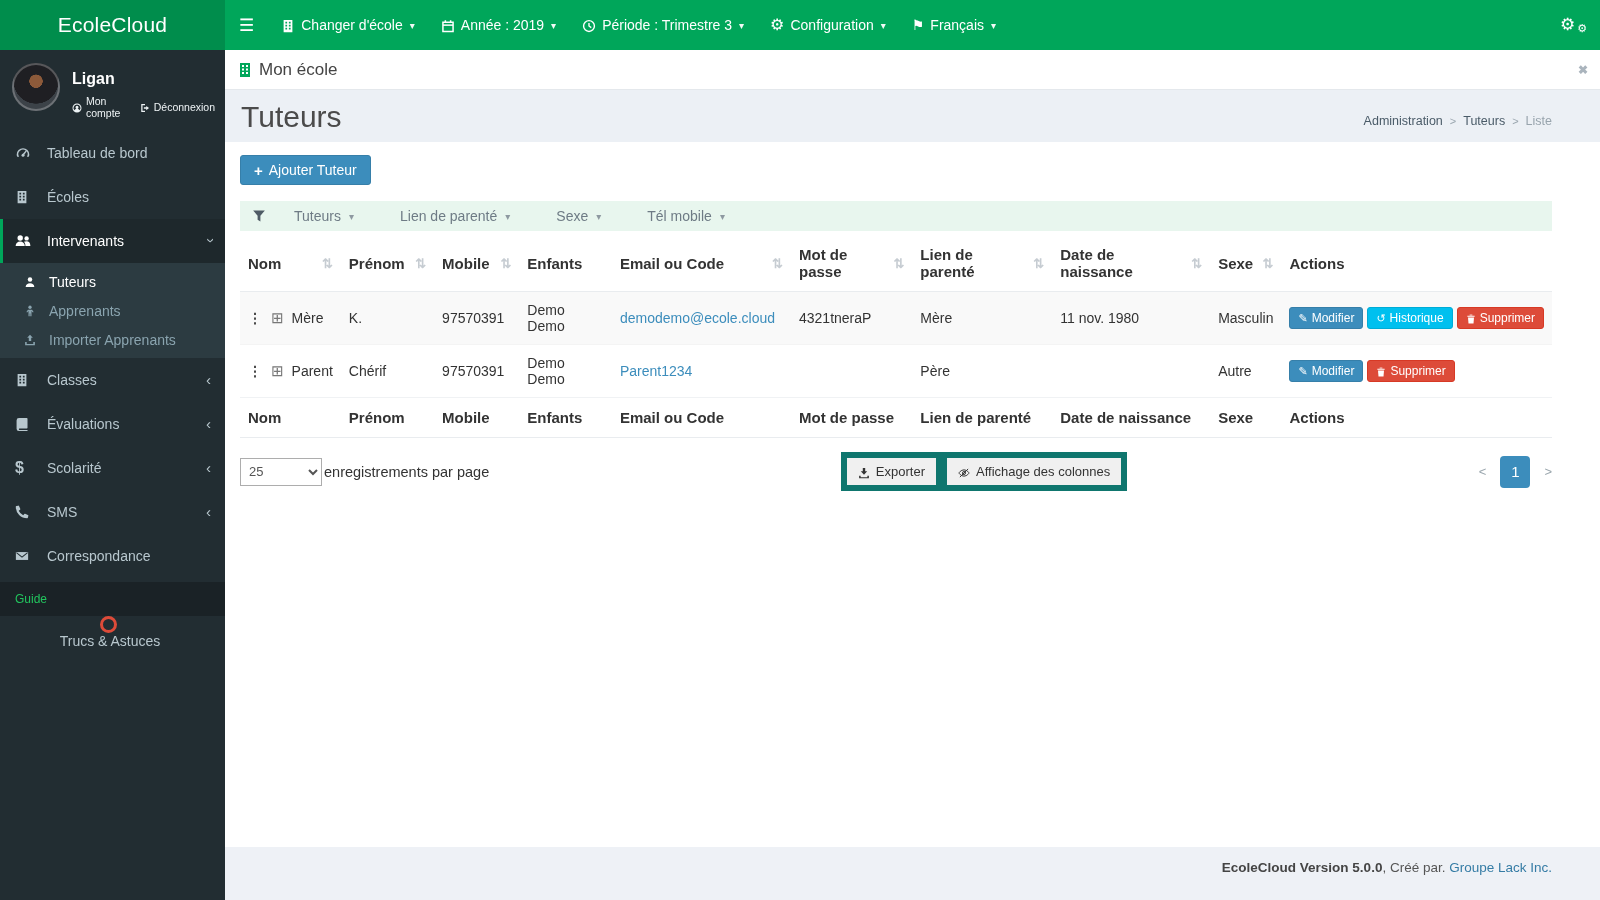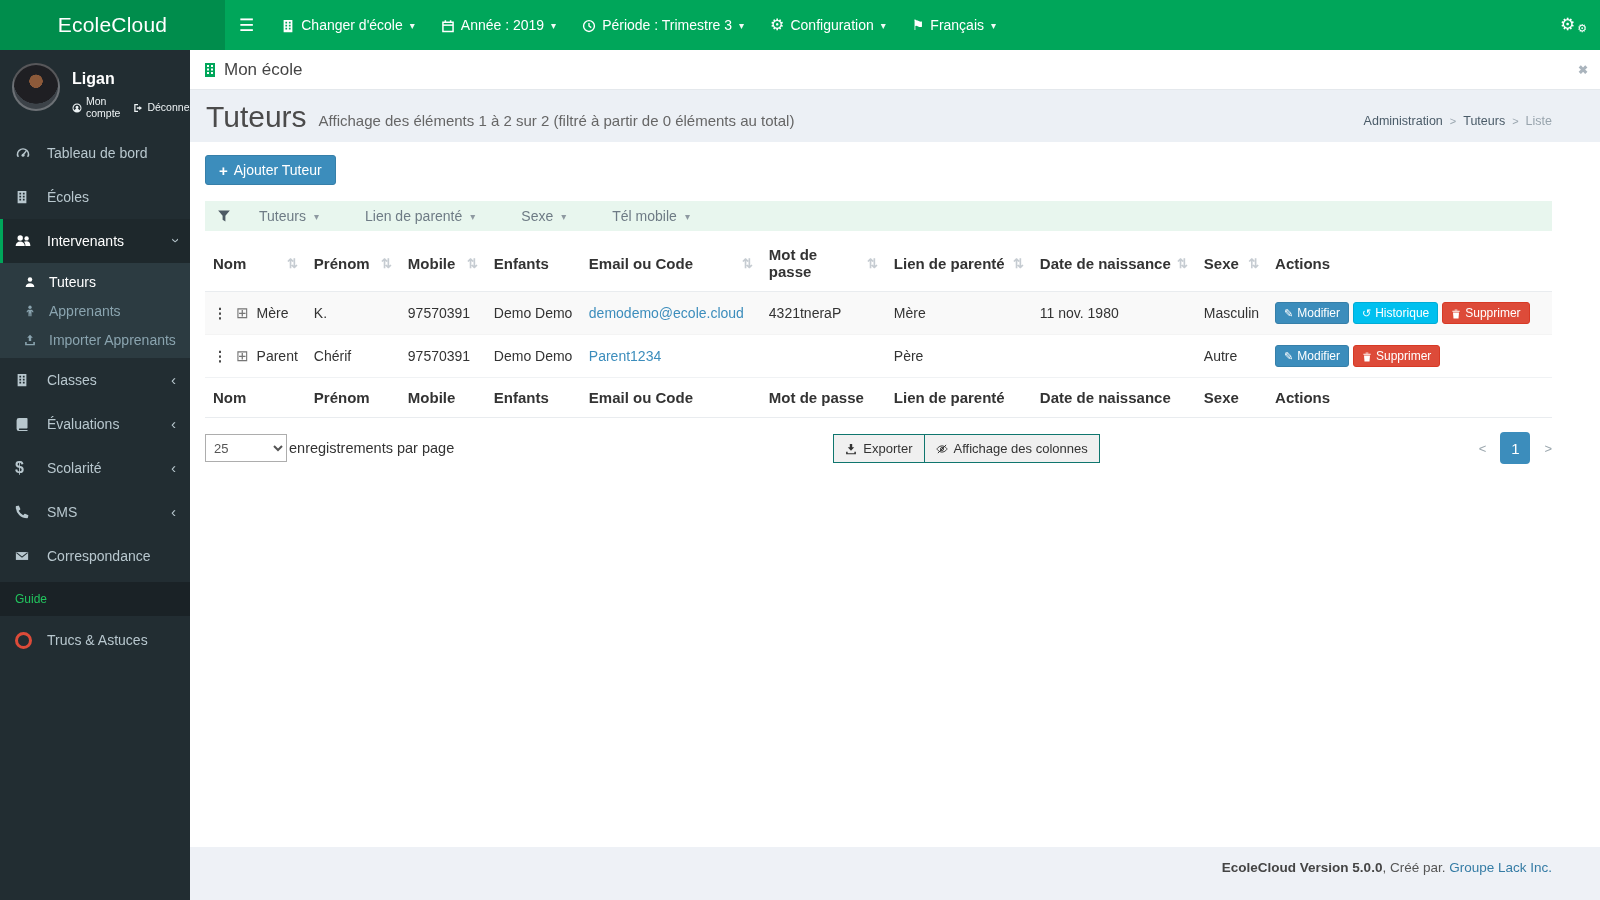--- a/index.html
+++ b/index.html
@@ -23,21 +23,21 @@
   .ic{display:inline-block;vertical-align:middle;}
   .ic14{width:14px;height:14px;}
   .ic16{width:16px;height:16px;}
   .ic12{width:12px;height:12px;}
   .ic10{width:10px;height:10px;}
 
   
   .lower{flex:1;display:flex;min-height:0;}
 
   
-  .sidebar{width:190px;flex:none;background:#222d32;color:#b8c7ce;display:flex;flex-direction:column;}
+  .sidebar{width:225px;flex:none;background:#222d32;color:#b8c7ce;display:flex;flex-direction:column;}
   .user-panel{display:flex;padding:13px 10px 12px 12px;gap:12px;}
   .avatar{width:48px;height:48px;border-radius:50%;flex:none;
           background:radial-gradient(circle at 50% 38%, #8d5a3a 0 17%, #1f1f23 18% 58%, #3c4248 59%);
           box-shadow:inset 0 0 0 2px rgba(255,255,255,.25);}
   .user-info{padding-top:7px;}
   .user-name{color:#fff;font-size:16px;font-weight:600;}
   .user-links{display:flex;gap:13px;margin-top:7px;font-size:10.5px;color:#eef3f5;}
   .user-link{display:flex;align-items:center;gap:4px;cursor:pointer;}
   .menu{list-style:none;margin:0;padding:0;}
   .menu-item{height:44px;display:flex;align-items:center;padding:0 14px 0 0;font-size:14px;cursor:pointer;
@@ -108,21 +108,21 @@
   .btn-edit{background:#3c8dbc;border:1px solid #367fa9;}
   .btn-hist{background:#00c0ef;border:1px solid #00acd6;}
   .btn-del{background:#dd4b39;border:1px solid #d73925;}
   .btn-sm .bicon{font-size:11px;line-height:1;}
 
   .pager-row{margin-top:14px;display:flex;align-items:center;}
   .page-size{width:82px;height:28px;border:1px solid #adadad;font-size:13px;color:#555;
              font-family:inherit;background:#fff;padding:0 4px;}
   .per-page{font-size:14.5px;color:#333;margin-left:2px;}
   .btn-group{margin:0 auto;display:flex;}
-  .btn-flat{background:#f0f0f0;border:1px solid #0f766e;color:#333;font-size:13px;padding:6px 11px;
+  .btn-flat{background:#f0f0f0;border:6px solid #0f766e;color:#333;font-size:13px;padding:6px 11px;
             display:inline-flex;align-items:center;gap:6px;cursor:pointer;font-family:inherit;}
   .btn-flat + .btn-flat{margin-left:-1px;}
   .pager{display:flex;align-items:center;gap:14px;}
   .pg-arrow{color:#9aa6ad;font-size:13px;cursor:pointer;}
   .pg-num{width:30px;height:32px;background:#3c8dbc;color:#fff;border-radius:4px;font-size:15px;
           display:flex;align-items:center;justify-content:center;cursor:pointer;}
 
   .main-footer{flex:none;height:53px;background:#eef1f6;display:flex;justify-content:flex-end;
                padding:13px 48px 0 15px;font-size:13.5px;color:#555;box-sizing:border-box;}
   .main-footer .bold{font-weight:bold;color:#444;}
@@ -318,21 +318,21 @@
                 <path d="M1.6 4.1L8 9.2l6.4-5.1" stroke="#222d32" stroke-width="1.2" fill="none"></path>
               </svg>
             </span>
           <span class="mi-label">Correspondance</span>
         </li>
       </ul>
 
       <div class="menu-section">Guide</div>
 
       <ul class="menu">
-        <li class="menu-item" style="height:48px;">
+        <li class="menu-item" style="height:48px;flex-direction:column;">
           <span class="mi-icon">
               <span class="ring-icon"></span>
             </span>
           <span class="mi-label">Trucs &amp; Astuces</span>
         </li>
       </ul>
     </aside>
 
     <main class="main">
 
@@ -341,21 +341,20 @@
           <span class="green"><svg class="ic ic16" viewBox="0 0 16 16" fill="currentColor">
                 <path fill-rule="evenodd" d="M3 1h10v14H3z M5 3h2v2H5z M9 3h2v2H9z M5 6.5h2v2H5z M9 6.5h2v2H9z M5 10h2v2H5z M9 10h2v2H9z"></path>
               </svg></span>
           <span>Mon école</span>
         </span>
         <span class="close-x">✖</span>
       </div>
 
       <div class="page-head">
         <span class="page-title">Tuteurs</span>
-        <span class="page-subtitle">Affichage des éléments 1 à 2 sur 2 (filtré à partir de 0 éléments au total)</span>
         <span class="breadcrumb">
           <span class="bc-link">Administration</span>
           <span class="sep">&gt;</span>
           <span class="bc-link">Tuteurs</span>
           <span class="sep">&gt;</span>
           <span class="current">Liste</span>
         </span>
       </div>
 
       <div class="box">

